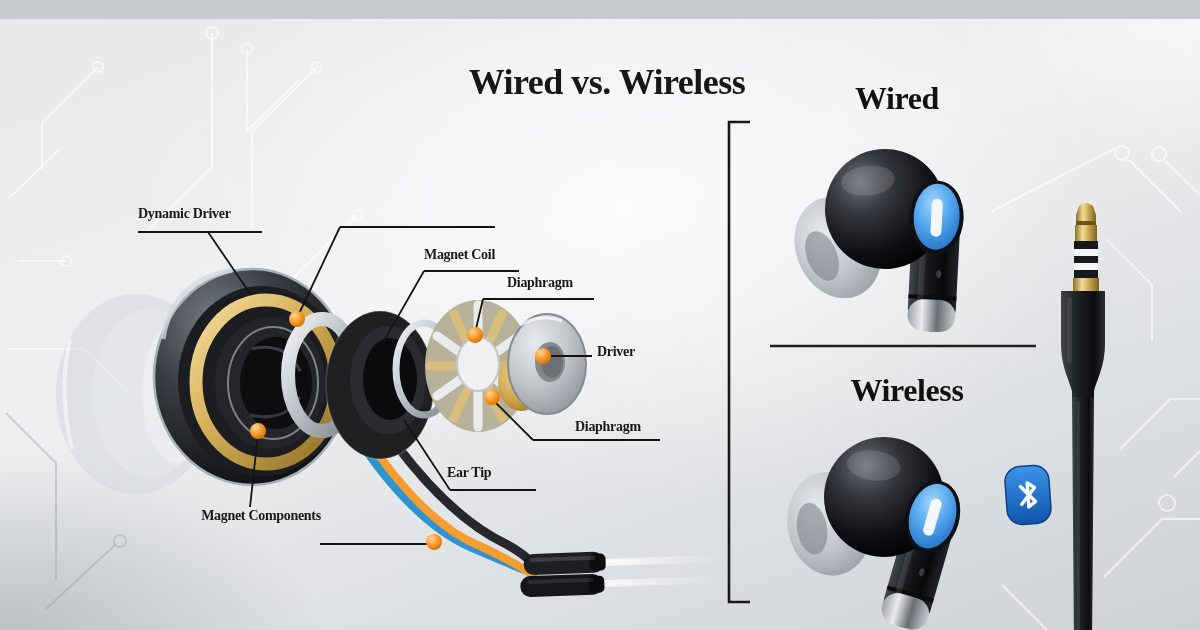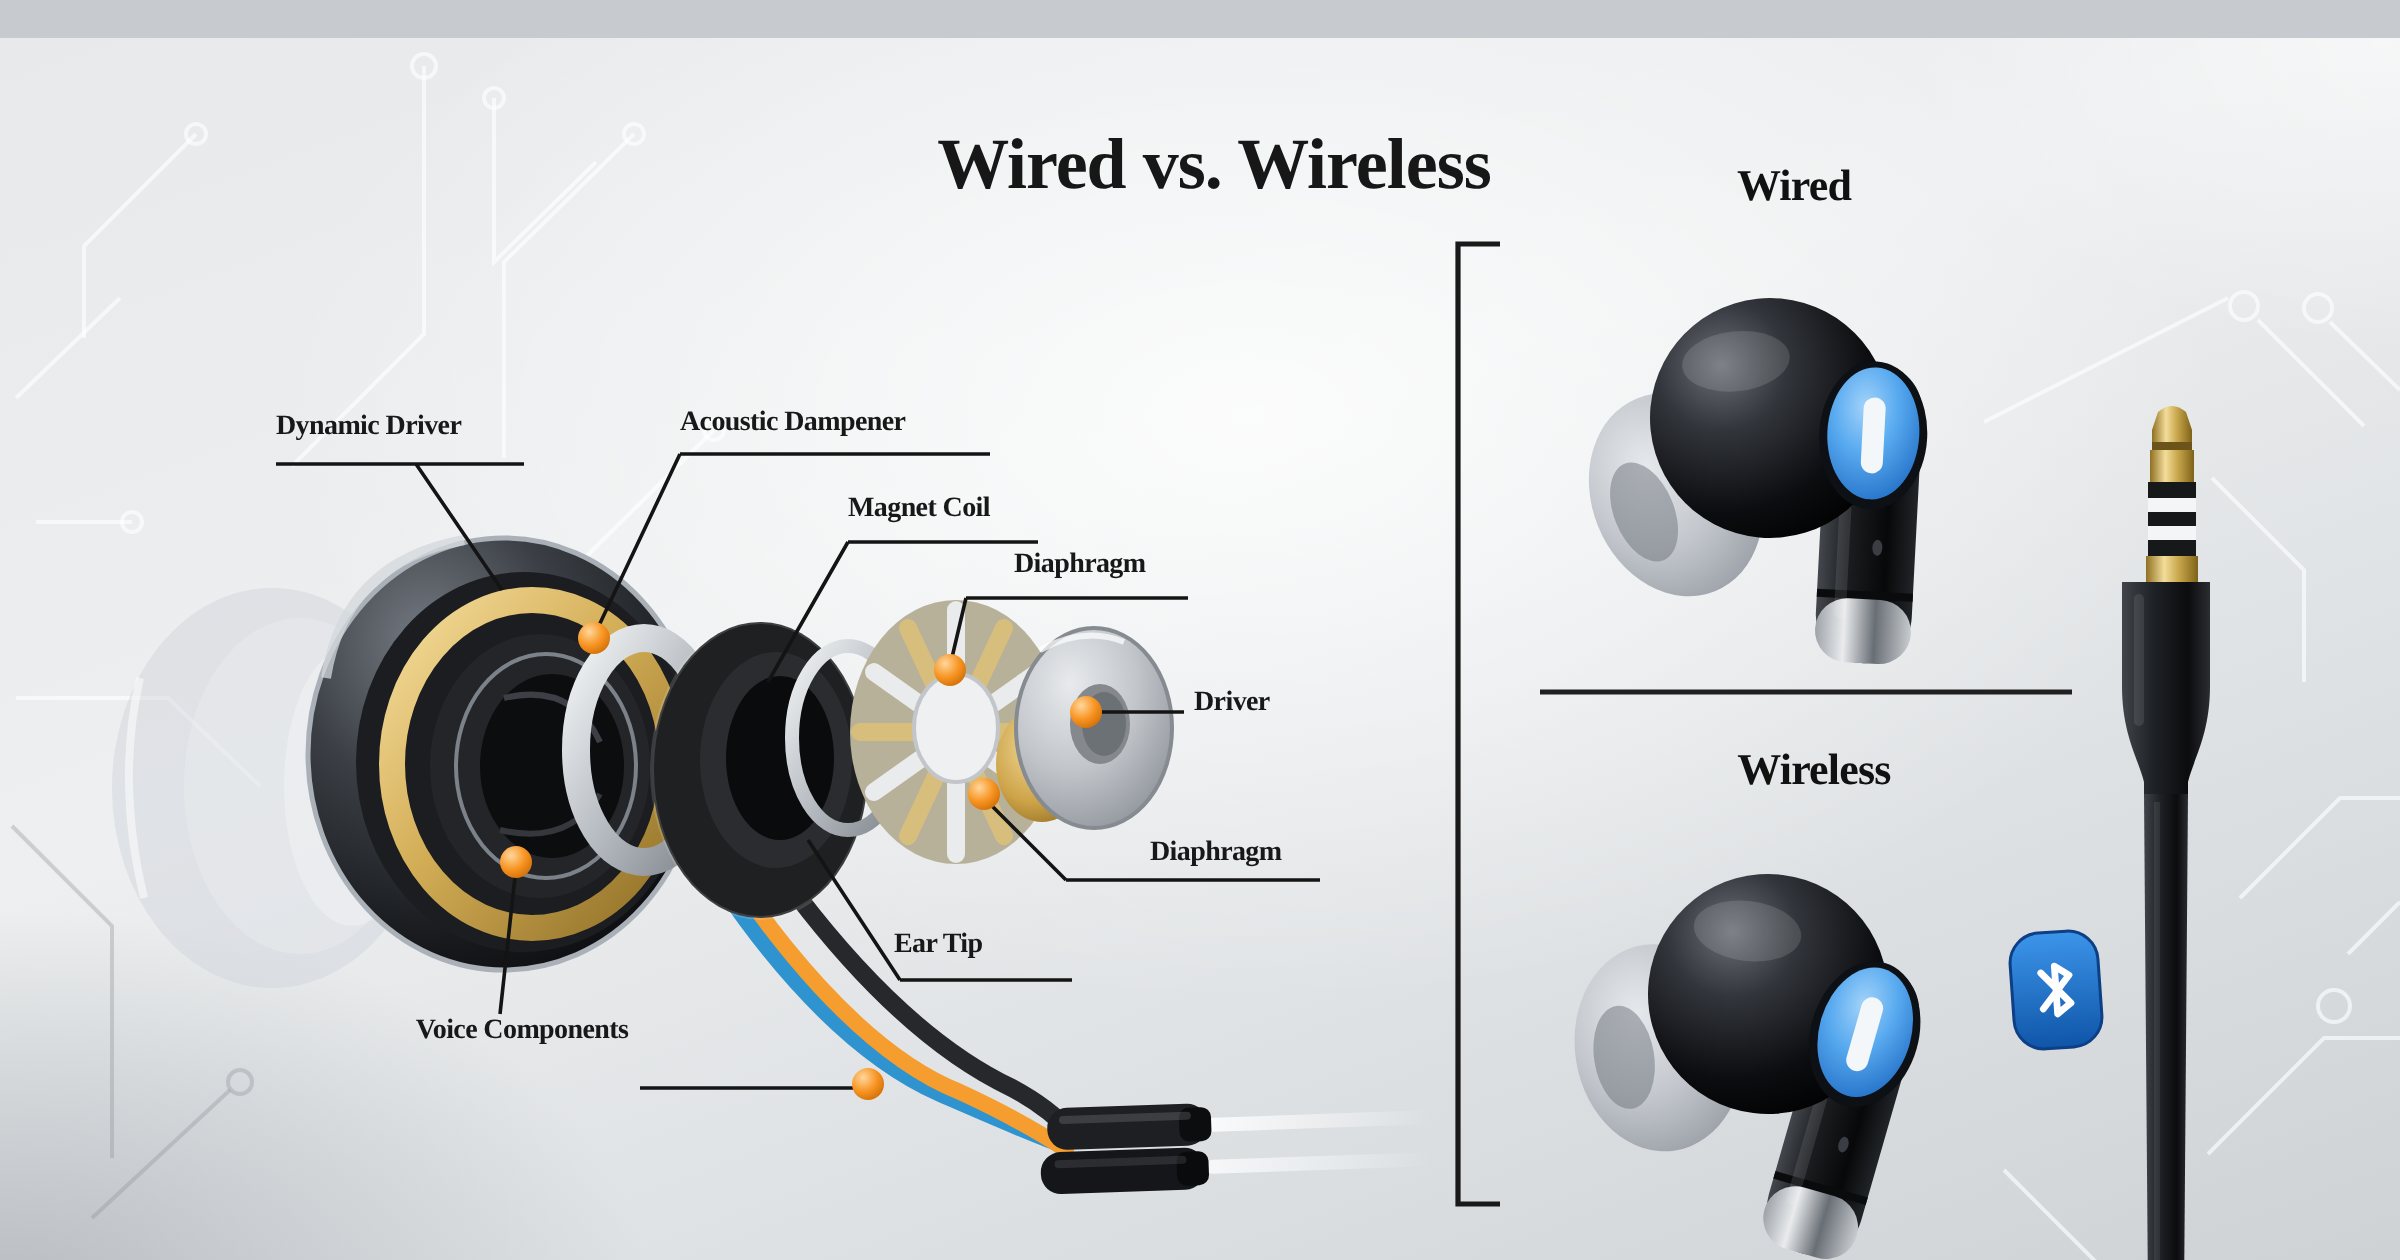--- a/index.html
+++ b/index.html
@@ -17,21 +17,21 @@
   .page-title{
     position:absolute;left:7px;top:18px;width:1200px;text-align:center;
     font-size:36px;font-weight:700;letter-spacing:-.5px;color:#171717;
   }
   .lbl{
     position:absolute;font-size:14px;font-weight:700;letter-spacing:-.3px;
     color:#181818;white-space:nowrap;line-height:1.05;
   }
   .lbl.multiline{white-space:normal;text-align:center;}
   .section-h{
-    position:absolute;font-size:22px;font-weight:700;color:#111;
+    position:absolute;font-size:32px;font-weight:700;color:#111;
     text-align:center;letter-spacing:-.4px;
   }
 </style>
 </head>
 <body>
 
 <div class="canvas">
 
   <svg class="scene" width="1200" height="630" viewBox="0 0 1200 630">
     <defs>
@@ -299,23 +299,22 @@
       <path d="M 1061 272 L 1105 272 L 1105 324 C 1105 348 1097 360 1094 372 L 1094 380 L 1072 380 L 1072 372 C 1069 360 1061 348 1061 324 Z" fill="url(#jackBody)"></path>
       <rect x="1067" y="278" width="5" height="66" rx="2.5" fill="rgba(255,255,255,.09)"></rect>
       <path d="M 1072 378 L 1094 378 L 1092 630 L 1074 630 Z" fill="url(#jackBody)"></path>
       <rect x="1077" y="382" width="3" height="246" fill="rgba(255,255,255,.08)"></rect>
     </g>
   </svg>
 
   <h1 class="page-title">Wired vs. Wireless</h1>
 
   <div class="lbl" style="left:138px;top:188px">Dynamic Driver</div>
-  <div class="lbl" style="left:340px;top:186px">Acoustic Dampener</div>
   <div class="lbl" style="left:424px;top:229px">Magnet Coil</div>
   <div class="lbl" style="left:507px;top:257px">Diaphragm</div>
   <div class="lbl" style="left:597px;top:326px">Driver</div>
   <div class="lbl" style="left:575px;top:401px">Diaphragm</div>
   <div class="lbl" style="left:447px;top:447px">Ear Tip</div>
-  <div class="lbl multiline" style="left:196px;top:490px;width:130px">Voice Components</div>
+  <div class="lbl multiline" style="left:196px;top:490px;width:130px">Magnet Components</div>
 
   <div class="section-h" style="left:817px;top:61px;width:160px">Wired</div>
   <div class="section-h" style="left:818px;top:353px;width:178px">Wireless</div>
 </div>
 
 </body></html>

